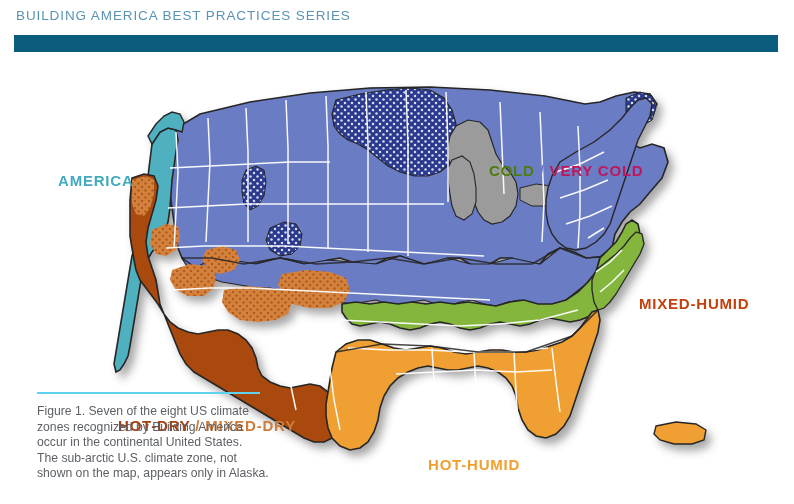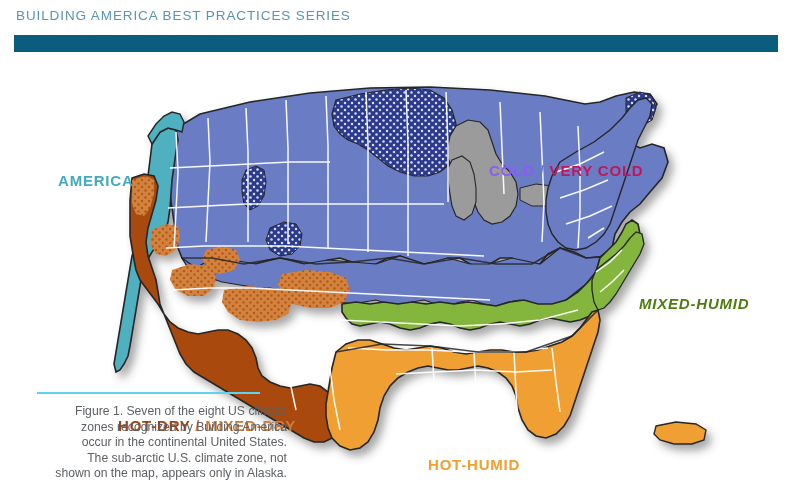--- a/index.html
+++ b/index.html
@@ -46,24 +46,24 @@
     position: absolute;
     font-weight: bold;
     font-size: 15px;
     letter-spacing: 0.8px;
     white-space: nowrap;
     font-family: "Liberation Sans", sans-serif;
     font-stretch: condensed;
   }
   #label-marine   { left: 58px;  top: 120px; color: #45a9c0; }
   #label-cold     { left: 489px; top: 110px; }
-  #label-cold .part-a { color: #8b5cf6; }
+  #label-cold .part-a { color: #4d7c0f; }
   #label-cold .sep    { color: #6b7cc4; }
   #label-cold .part-b { color: #be185d; }
-  #label-mixedhumid { left: 639px; top: 243px; color: #4d7c0f; font-style: italic; }
+  #label-mixedhumid { left: 639px; top: 243px; color: #c2410c; }
   #label-hotdry   { left: 118px; top: 365px; }
   #label-hotdry .part-a { color: #a4400f; }
   #label-hotdry .sep    { color: #cf7b3a; }
   #label-hotdry .part-b { color: #cf7b3a; }
   #label-hothumid { left: 419px; top: 404px; color: #f0a030; margin-left: 9px; }
 
   
   #caption-block {
     position: absolute;
     left: 37px; top: 392px;
@@ -73,21 +73,21 @@
     width: 223px; height: 2px;
     background: #5fd2f0;
     margin-bottom: 10px;
   }
   #caption-text {
     font-size: 12.2px;
     line-height: 15.6px;
     color: #5d6166;
     font-family: "Liberation Sans", sans-serif;
   }
-  #caption-text div { white-space: nowrap; text-align: right; }
+  #caption-text div { white-space: nowrap; }
 </style>
 </head>
 <body>
 
 <div id="page">
 
   <div id="series-title">BUILDING AMERICA BEST PRACTICES SERIES</div>
   <div id="header-rule"></div>
 
   <div id="map-wrap">

